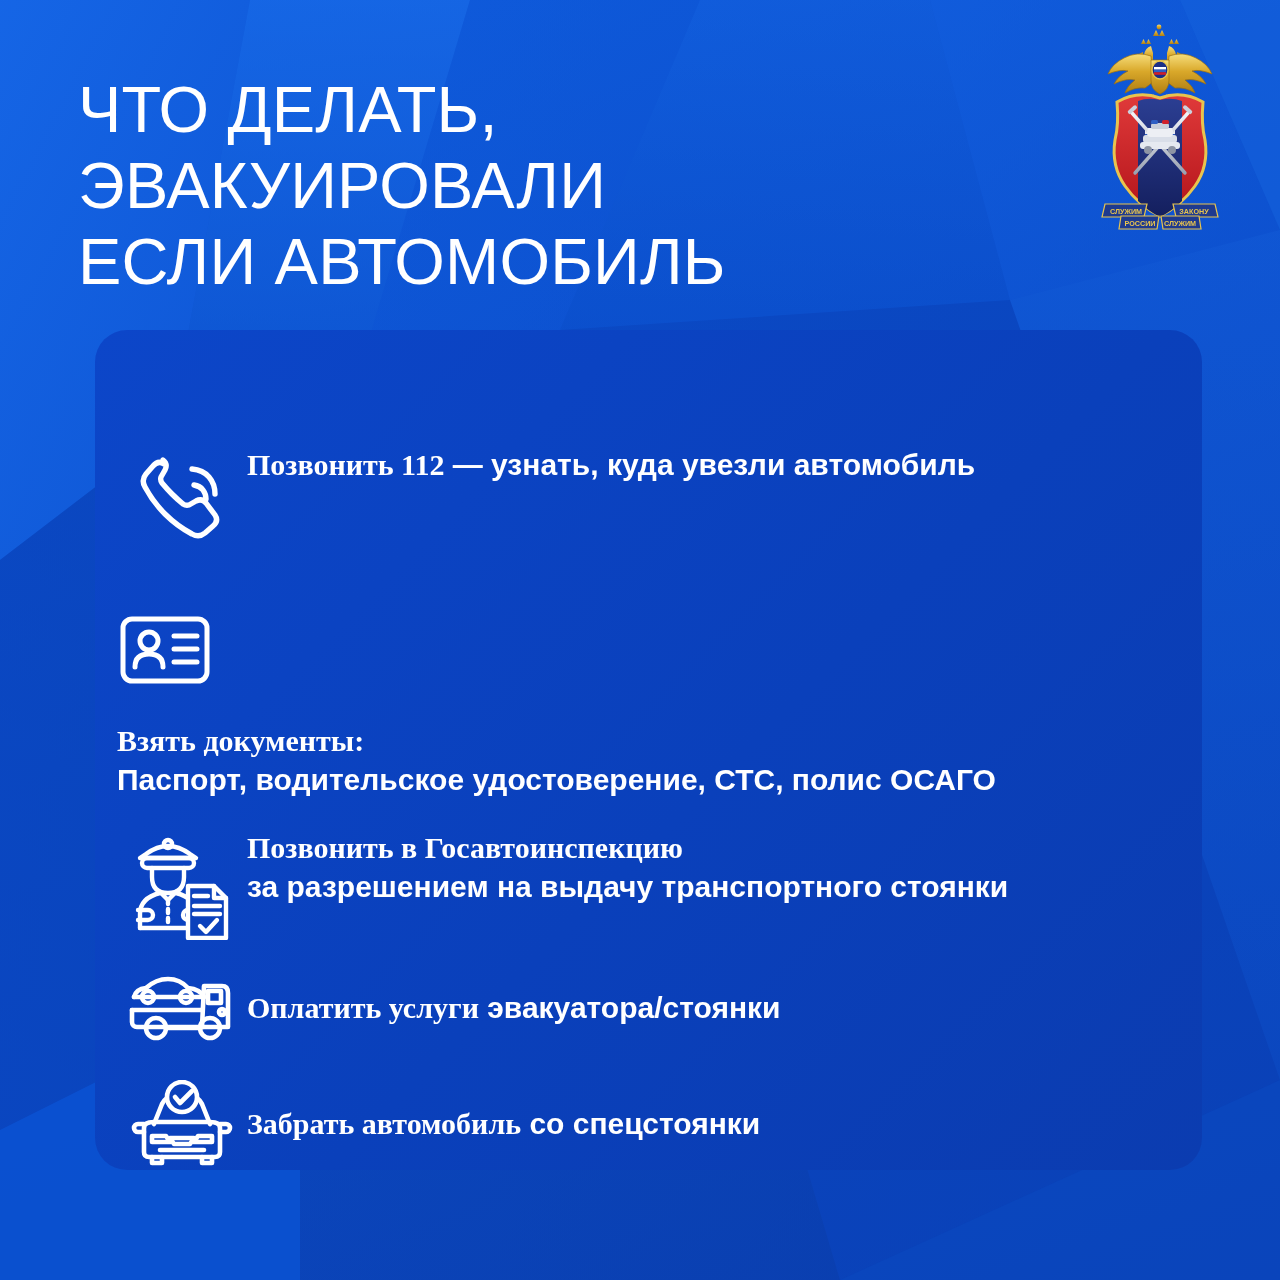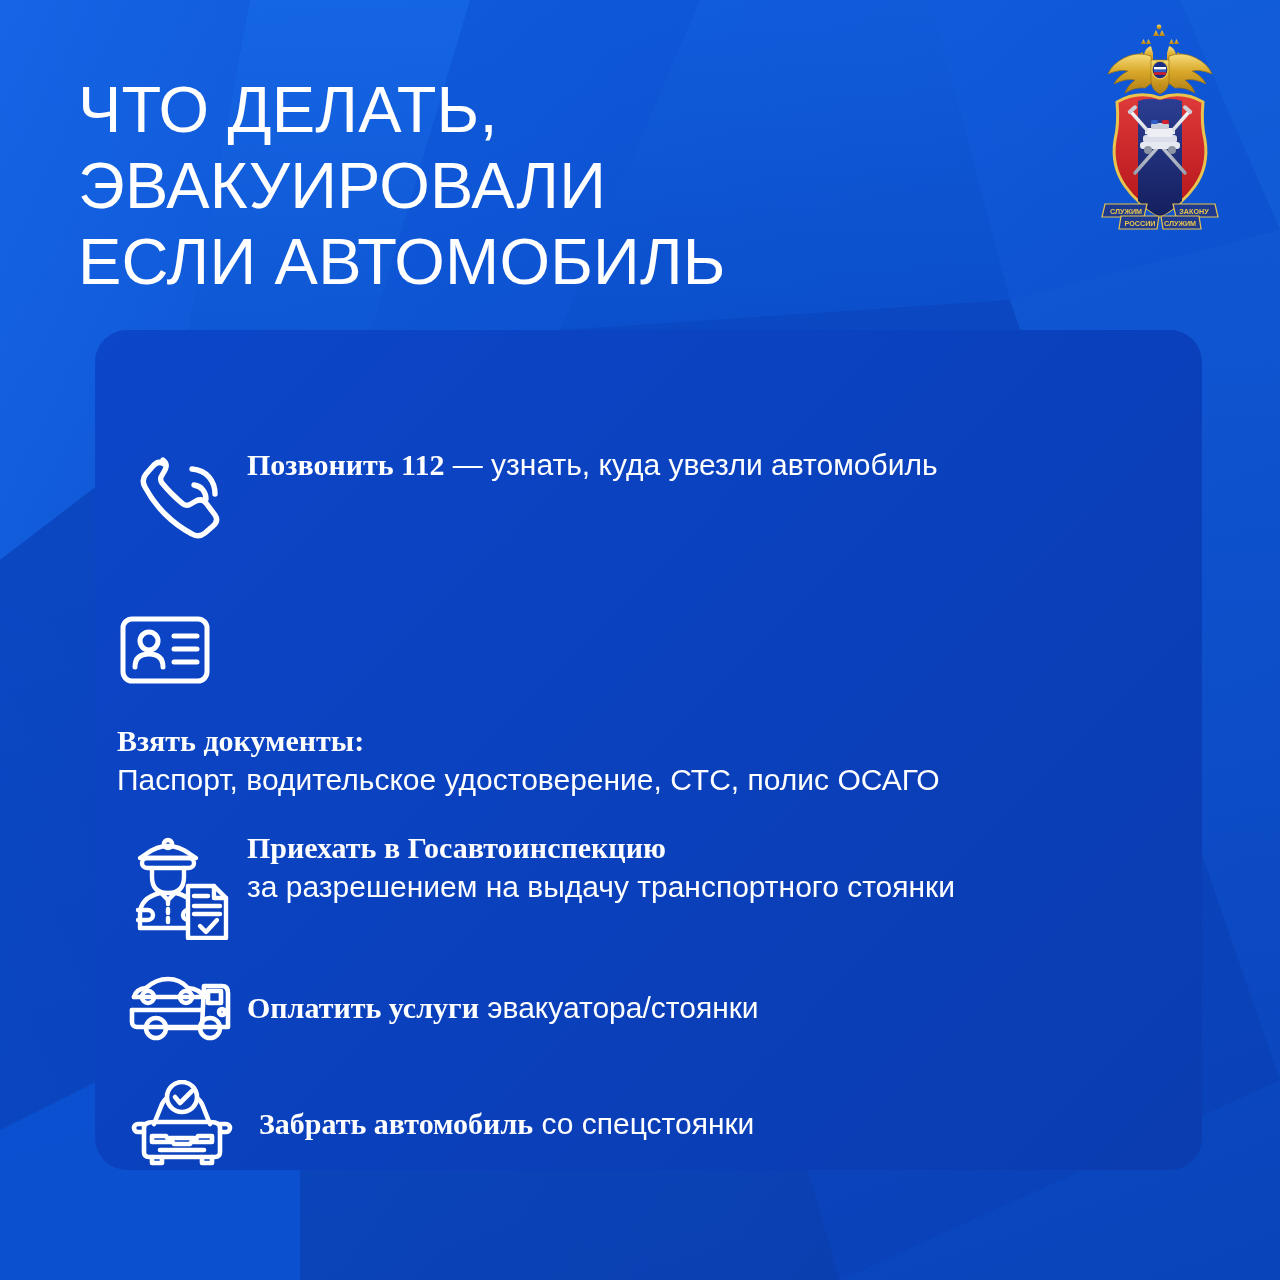--- a/index.html
+++ b/index.html
@@ -43,28 +43,28 @@
   .item{display:flex;align-items:flex-start;margin-bottom:6px;}
   .item .ico{
     flex:0 0 130px;display:flex;align-items:center;justify-content:center;
     height:104px;
   }
   .item .txt{
     padding-top:6px;color:#ffffff;font-size:30px;line-height:1.31;
     max-width:905px;
   }
   .item .txt b{font-weight:bold;font-family:Liberation Serif, serif;}
-  .item .txt .rest{font-weight:400;}
+  .item .txt .rest{font-weight:700;}
 
   
   .it1{margin-top:4px;}
   .it2{margin-top:34px;flex-direction:column;}
   .it3{margin-top:22px;}
   .it4{margin-top:18px;}
-  .it5{margin-top:24px;gap:12px;}
+  .it5{margin-top:24px;}
   .it4 .ico,.it5 .ico{height:92px;}
   .it4 .txt,.it5 .txt{padding-top:24px;}
   .it1 .ico{height:112px;}
   .it3 .ico{height:124px;}
 
   svg{display:block;}
 </style>
 </head>
 <body>
 
@@ -252,21 +252,21 @@
 
             <path d="M62 58 h26 l12 12 v40 h-38 z" fill="#0B41BC"></path>
             <path d="M88 58 v12 h12"></path>
             <line x1="68" y1="68" x2="82" y2="68"></line>
             <line x1="68" y1="78" x2="94" y2="78"></line>
             <line x1="68" y1="86" x2="94" y2="86"></line>
             <path d="M74 98 l6 6 l11 -12"></path>
           </svg>
         </div>
         <div class="txt">
-          <b>Приехать в Госавтоинспекцию</b><br>
+          <b>Позвонить в Госавтоинспекцию</b><br>
           <span class="rest">за разрешением на выдачу транспортного стоянки</span>
         </div>
       </div>
 
       <div class="item it4">
         <div class="ico">
           <svg width="112" height="76" viewBox="0 0 112 76" fill="none" stroke="#ffffff" stroke-width="4.6" stroke-linecap="round" stroke-linejoin="round">
 
             <path d="M8 25 q2 -8 12 -9 q10 -9 22 -9 q12 0 20 9 q12 1 16 9"></path>
             <path d="M8 25 h70"></path>

